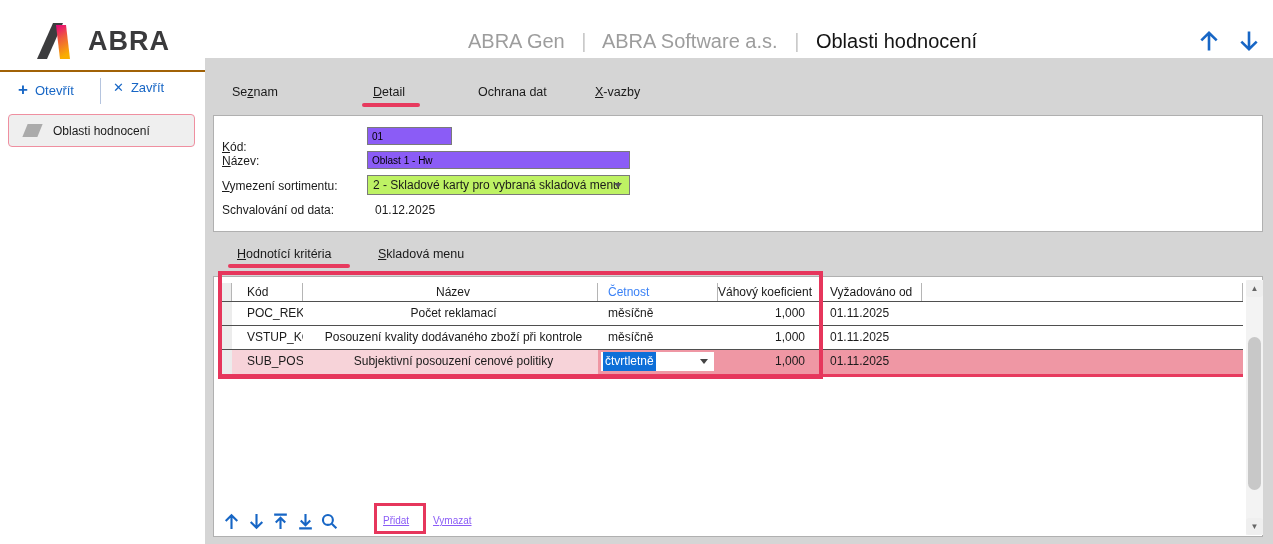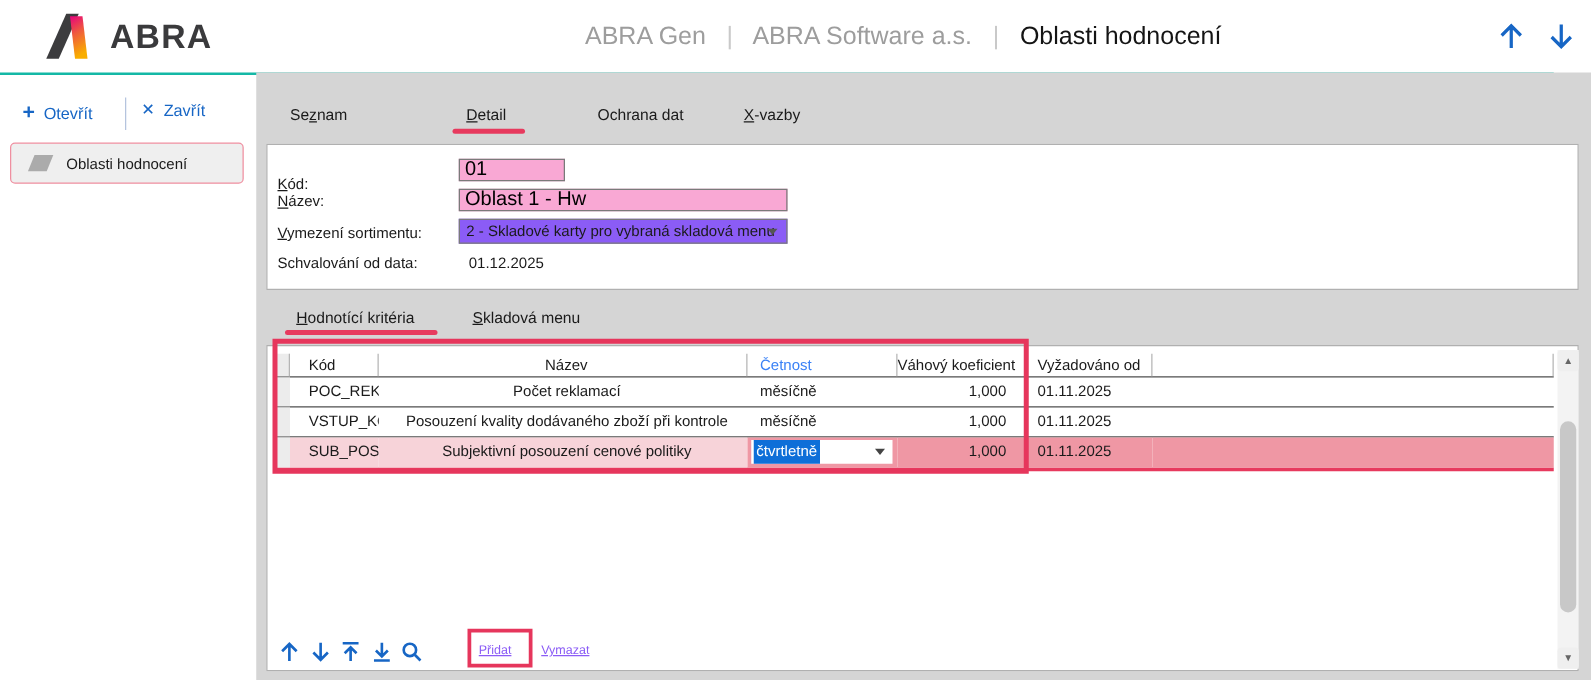--- a/index.html
+++ b/index.html
@@ -2,21 +2,21 @@
 <html><head>
 <meta charset="utf-8">
 <style>
   html,body{margin:0;padding:0;background:#fff;}
   #app{position:relative;width:1273px;height:544px;overflow:hidden;
        font-family:"Liberation Sans","DejaVu Sans",sans-serif;font-size:12px;color:#1a1a1a;background:#fff;}
   .abs{position:absolute;}
   .accel{text-decoration:underline;}
 
   
-  .top{left:0;top:0;width:1243px;height:58px;background:#fff;border-bottom:2px solid #14b8a6;}
+  .top{left:0;top:12px;width:1243px;height:58px;background:#fff;border-bottom:2px solid #a16207;}
   .logo{left:35px;top:10px;display:flex;align-items:center;}
   .logo-text{font-size:27px;font-weight:bold;color:#3a3a3c;letter-spacing:1px;margin-left:9px;}
   .crumb{left:468px;top:18px;font-size:20px;white-space:nowrap;}
   .c-gray{color:#9d9d9d;}
   .c-sep{color:#c9c9c9;margin:0 11px;}
   .c-page{color:#141414;}
   .nav-arrow{top:16px;width:26px;height:26px;cursor:pointer;}
 
   
   .side-btn{top:80px;color:#1766c5;display:flex;align-items:center;cursor:pointer;font-size:13px;}
@@ -34,24 +34,24 @@
   .tab{top:85px;font-size:12.5px;cursor:pointer;white-space:nowrap;}
   .tab-underline{top:103px;height:4px;background:#e73a5e;border-radius:2px;}
 
   
   .panel{background:#fff;border:1px solid #b0b0b0;box-sizing:border-box;}
   .form-panel{left:213px;top:115px;width:1050px;height:117px;}
   .table-panel{left:213px;top:276px;width:1050px;height:261px;}
 
   
   .f-label{left:222px;white-space:nowrap;}
-  .f-input{border:1px solid #7a7a7a;height:18px;box-sizing:border-box;padding:1px 4px;font-size:16px;
-           font-family:"Liberation Sans","DejaVu Sans",sans-serif;background:#f9a8d4;}
+  .f-input{border:1px solid #7a7a7a;height:18px;box-sizing:border-box;padding:1px 4px;font-size:10px;
+           font-family:"Liberation Sans","DejaVu Sans",sans-serif;background:#8b5cf6;}
   .f-select{left:367px;top:175px;width:263px;height:20px;border:1px solid #7a7a7a;box-sizing:border-box;
-            background:#8b5cf6;display:flex;align-items:center;cursor:pointer;}
+            background:#bef264;display:flex;align-items:center;cursor:pointer;}
   .f-select .val{margin-left:5px;white-space:nowrap;overflow:hidden;}
   .tri-down{width:0;height:0;border-left:4.5px solid transparent;border-right:4.5px solid transparent;
             border-top:5.5px solid #555;}
   .f-select .tri-down{position:absolute;right:7px;top:7px;}
 
   
   .subtab{top:247px;font-size:12.5px;cursor:pointer;white-space:nowrap;}
   .subtab-underline{top:264px;height:4px;background:#e73a5e;border-radius:2px;}
 
   

